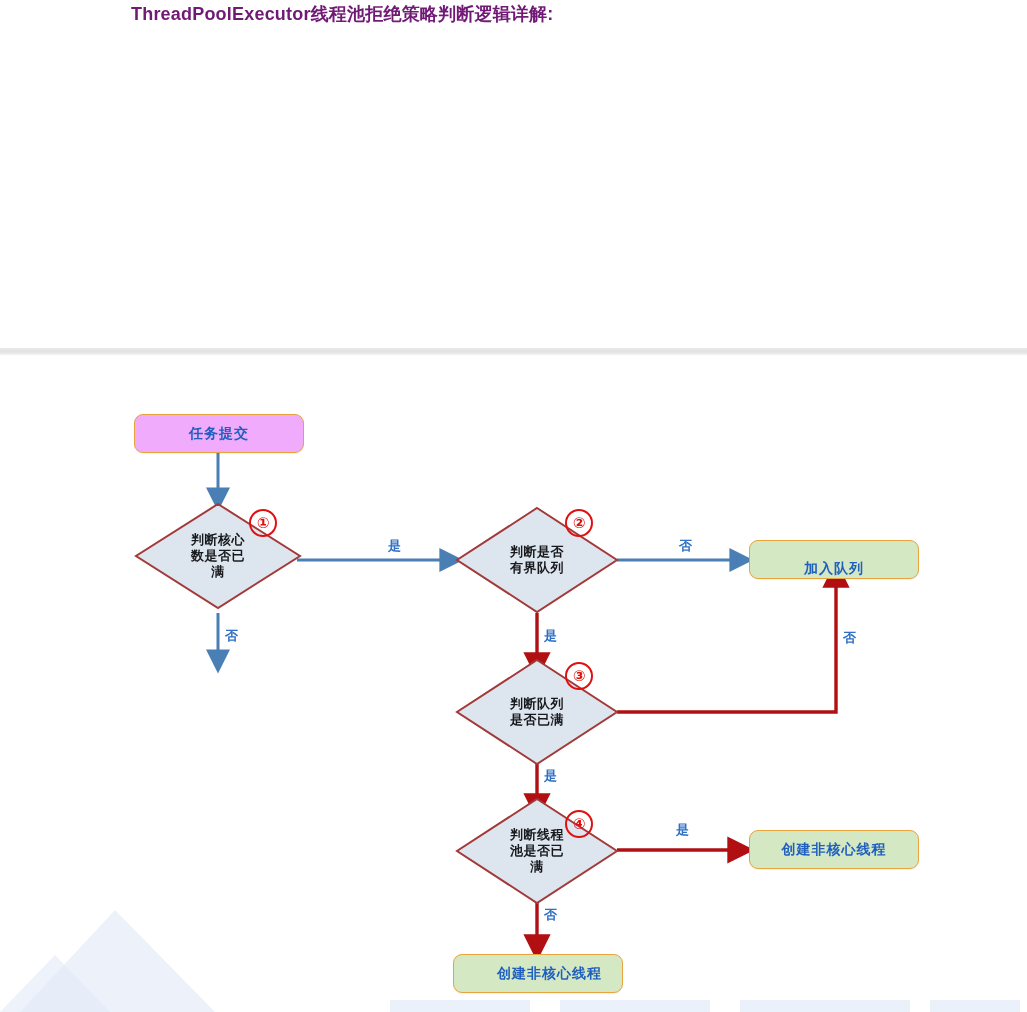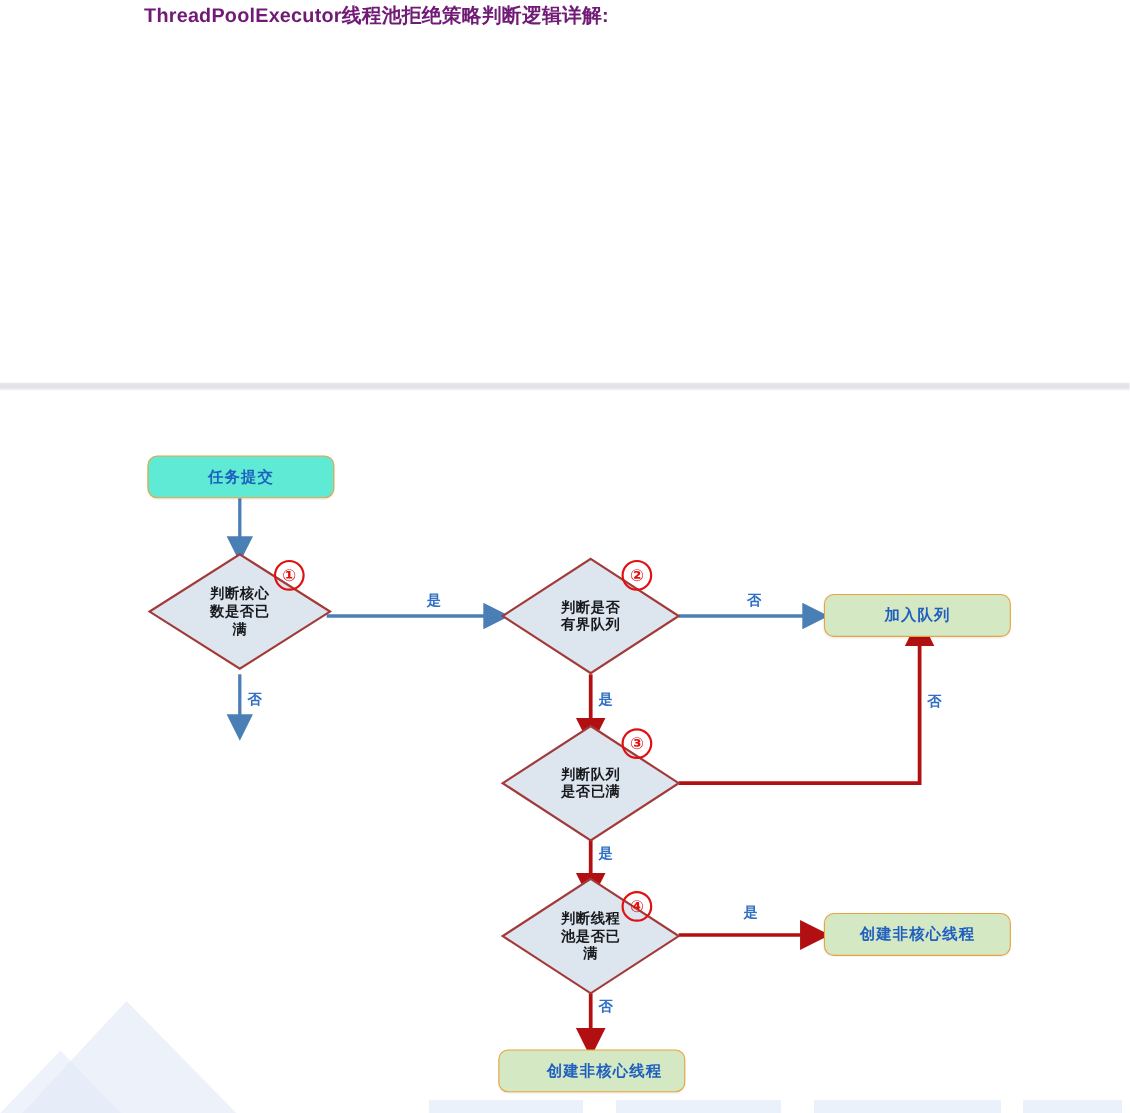--- a/index.html
+++ b/index.html
@@ -31,21 +31,21 @@
   
   .node{position:absolute;box-sizing:border-box;}
   .rbox{
     border-radius:9px;
     border:1.6px solid #e8a33d;
     display:flex;align-items:center;justify-content:center;
     font-size:14px;font-weight:bold;color:#1f5fbf;
     letter-spacing:1px;
     box-shadow:0 1px 1px rgba(0,0,0,0.05);
   }
-  .rbox.start{background:#5eead4;}
+  .rbox.start{background:#f0abfc;}
   .rbox.green{background:#d4e8c4;}
   .diamond{
     display:flex;align-items:center;justify-content:center;
   }
   .diamond svg{position:absolute;left:0;top:0;}
   .dtext{
     position:relative;z-index:2;
     font-size:13px;font-weight:bold;color:#17191c;
     line-height:16px;text-align:center;letter-spacing:0.5px;
   }
@@ -140,21 +140,21 @@
 
   <div class="node diamond" style="left:455px;top:442px;width:164px;height:108px;">
     <svg width="164" height="108" viewBox="0 0 164 108">
       <polygon points="82,2 162,54 82,106 2,54" fill="#dde5ef" stroke="#a33a3a" stroke-width="2"></polygon>
     </svg>
     <div class="dtext">判断线程<br>池是否已<br>满</div>
   </div>
   <div class="badge" style="left:565px;top:455px;">④</div>
 
 
-  <div class="node rbox green" style="left:749px;top:185px;width:170px;height:39px;">
+  <div class="node rbox green" style="left:749px;top:185px;width:170px;height:39px;align-items:flex-end;">
     <span>加入队列</span>
   </div>
 
   <div class="node rbox green" style="left:749px;top:475px;width:170px;height:39px;">
     <span>创建非核心线程</span>
   </div>
 
   <div class="node rbox green" style="left:453px;top:599px;width:170px;height:39px;padding-left:23px;">
     <span>创建非核心线程</span>
   </div>

